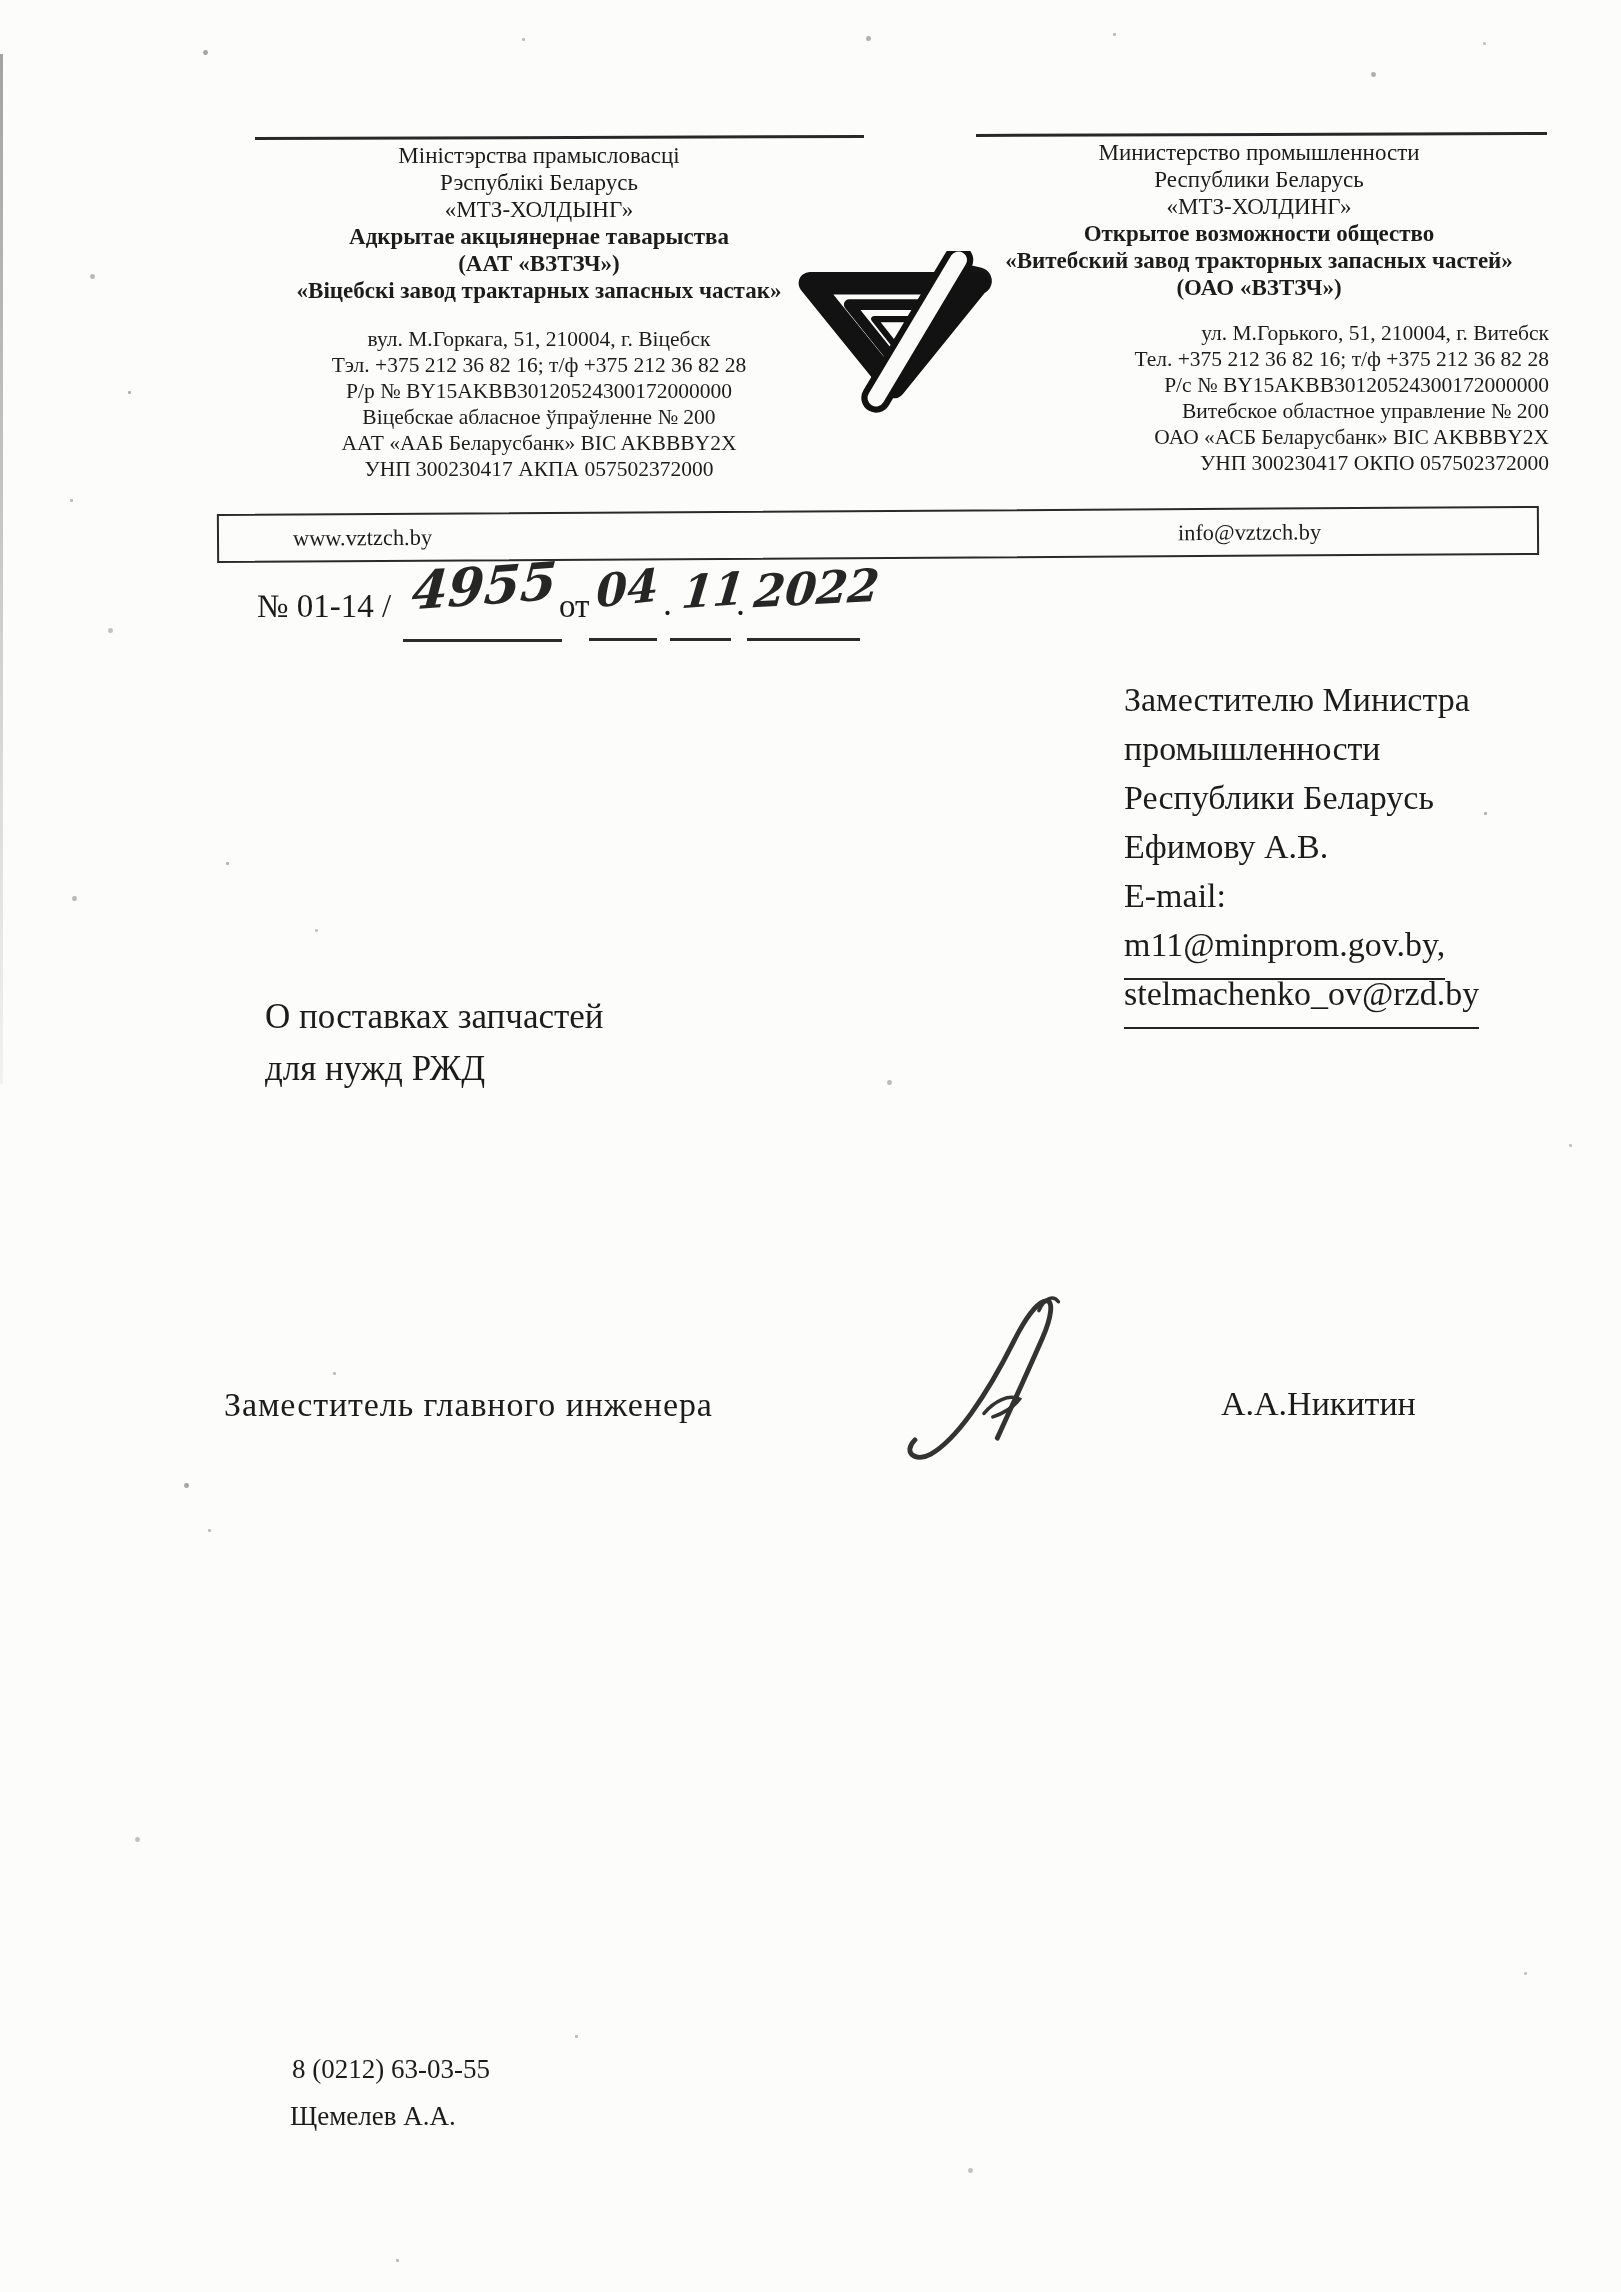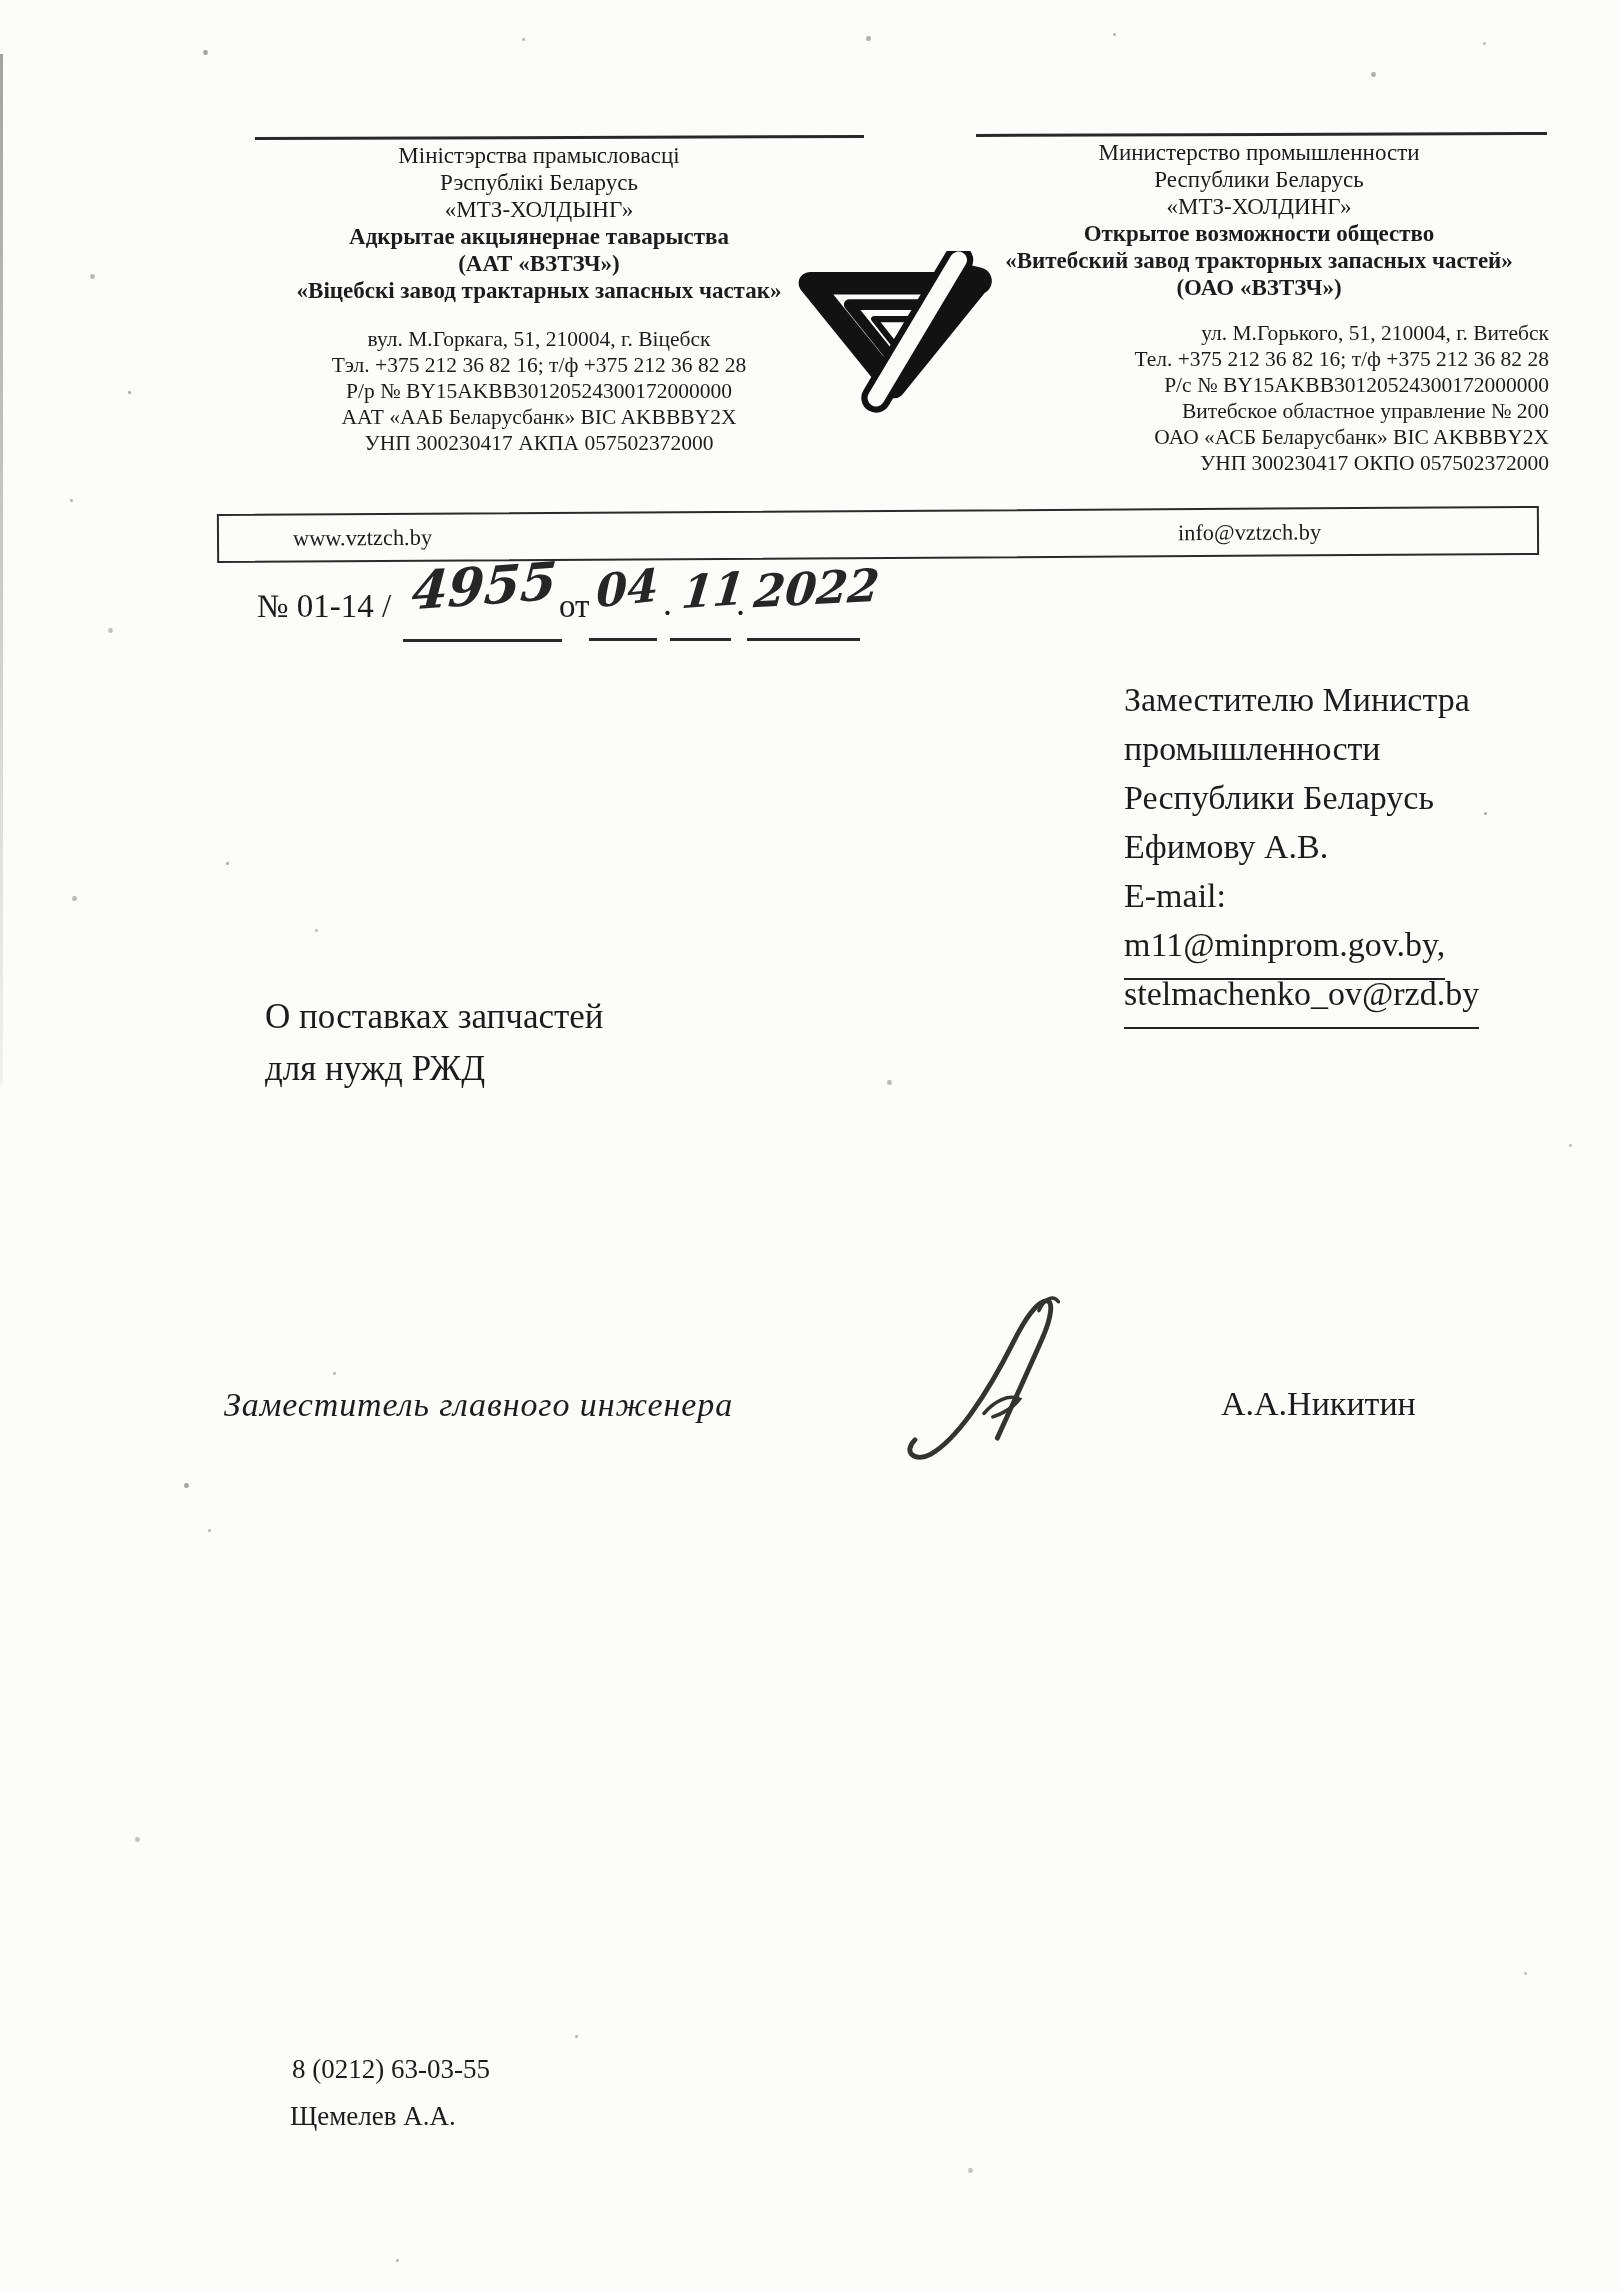--- a/index.html
+++ b/index.html
@@ -62,21 +62,21 @@
   .u4{left:747px;top:638px;width:113px;}
   
   .recipient{position:absolute;left:1124px;top:675px;width:461px;font-size:34px;line-height:49px;}
   .recipient .email span{border-bottom:2.7px solid #232323;padding-bottom:15px;}
   
   .subject{position:absolute;left:265px;top:991px;font-size:35px;line-height:52px;}
   
   .body-par{position:absolute;left:235px;top:1130px;width:1333px;margin:0;
     font-size:36px;line-height:50px;text-align:justify;text-indent:56px;letter-spacing:0.3px;}
   
-  .sig-title{position:absolute;left:224px;top:1386px;font-size:34px;letter-spacing:0.9px;font-style:italic;}
+  .sig-title{position:absolute;left:224px;top:1386px;font-size:34px;letter-spacing:0.9px;}
   .sig-name{position:absolute;left:1221px;top:1385px;font-size:34px;}
   .sig-mark{position:absolute;left:897px;top:1284px;width:213px;height:186px;}
   
   .footer-phone{position:absolute;left:292px;top:2054px;font-size:27px;}
   .footer-name{position:absolute;left:290px;top:2101px;font-size:27px;}
 </style>
 </head>
 <body>
 
 <div class="page">
@@ -111,20 +111,21 @@
     <path d="M76,60 H176 L126,122 Z" fill="none" stroke="#121212" stroke-width="12" stroke-linejoin="round"></path>
     <path d="M104,76 H148 L126,104 Z" fill="none" stroke="#121212" stroke-width="7" stroke-linejoin="round"></path>
     <line x1="106" y1="164" x2="198" y2="10" stroke="#121212" stroke-width="33" stroke-linecap="round"></line>
     <line x1="106" y1="164" x2="198" y2="10" stroke="#fbfbf9" stroke-width="19" stroke-linecap="round"></line>
   </svg>
 
   <div class="addr addr-left">
     <div>вул. М.Горкага, 51, 210004, г. Віцебск</div>
     <div>Тэл. +375 212 36 82 16; т/ф +375 212 36 82 28</div>
     <div>Р/р № BY15AKBB30120524300172000000</div>
+    <div>Віцебскае абласное ўпраўленне № 200</div>
     <div>ААТ «ААБ Беларусбанк»  BIC AKBBBY2X</div>
     <div>УНП 300230417 АКПА 057502372000</div>
   </div>
 
   <div class="addr addr-right">
     <div>ул. М.Горького, 51, 210004, г. Витебск</div>
     <div>Тел. +375 212 36 82 16; т/ф +375 212 36 82 28</div>
     <div>Р/с № BY15AKBB30120524300172000000</div>
     <div>Витебское областное управление № 200</div>
     <div>ОАО «АСБ Беларусбанк» BIC AKBBBY2X</div>

